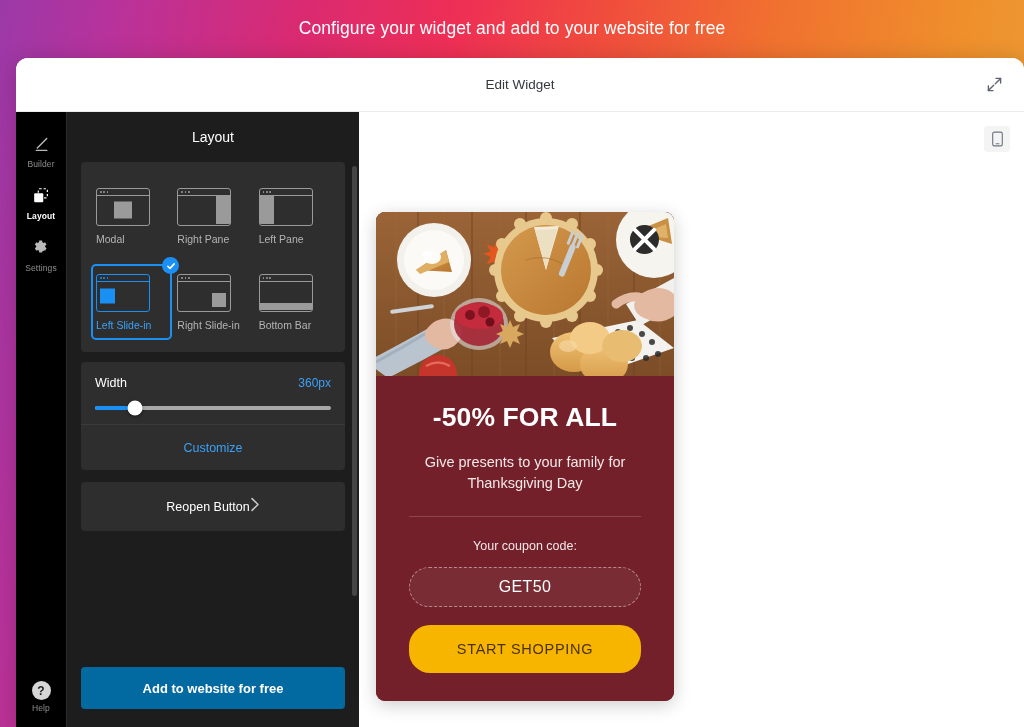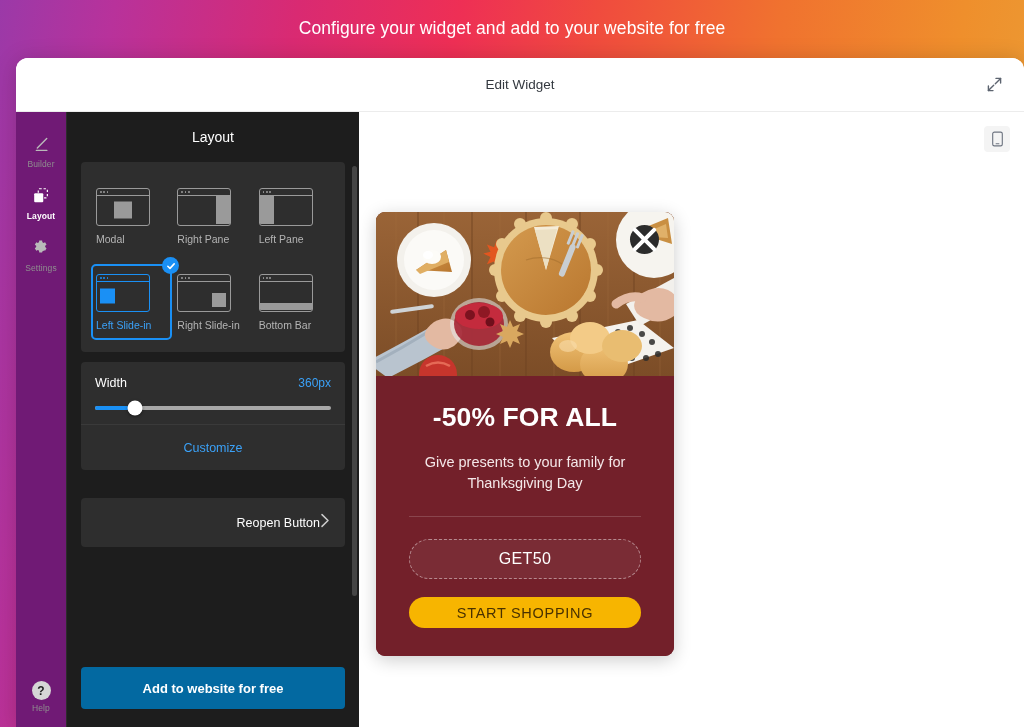--- a/index.html
+++ b/index.html
@@ -85,21 +85,21 @@
   .win-body {
     flex: 1;
     display: flex;
     min-height: 0;
   }
 
   
   .rail {
     width: 50px;
     min-width: 50px;
-    background: #701a75;
+    background: #000000;
     display: flex;
     flex-direction: column;
     align-items: center;
     padding-top: 12px;
     position: relative;
   }
   .rail-item {
     width: 50px;
     padding: 9px 0 7px;
     display: flex;
@@ -261,25 +261,25 @@
   .customize-row {
     border-top: 1px solid #3a3a3a;
     padding: 13px 0 14px;
     text-align: center;
     cursor: pointer;
   }
   .customize-link { color: #3ba1f7; font-size: 12.5px; }
 
   
   .reopen-card {
-    margin-top: 28px;
+    margin-top: 12px;
     padding: 15px 15px 15px;
     display: flex;
     align-items: center;
-    justify-content: flex-end;
+    justify-content: center;
     cursor: pointer;
   }
   .reopen-label { color: #ffffff; font-size: 12.5px; }
 
   
   .panel-footer { padding: 13px 14px 18px; }
   .cta {
     width: 100%;
     height: 42px;
     background: #0369a1;
@@ -382,21 +382,21 @@
     background: rgba(255,255,255,0.055);
     display: flex; align-items: center; justify-content: center;
     color: #ffffff;
     font-size: 16px;
     letter-spacing: 0.4px;
     cursor: pointer;
     margin-bottom: 18px;
   }
   .shop-btn {
     width: 100%;
-    height: 31px;
+    height: 48px;
     background: #f7b500;
     border: none;
     border-radius: 21px;
     color: #4a3200;
     font-size: 14.5px;
     letter-spacing: 0.7px;
     cursor: pointer;
   }
 </style>
 </head>
@@ -718,20 +718,21 @@
             <svg width="12" height="12" viewBox="0 0 12 12" stroke="#ffffff" stroke-width="1.7" stroke-linecap="round">
               <path d="M2 2 10 10M10 2 2 10"></path>
             </svg>
           </div>
         </div>
 
         <div class="popup-body">
           <div class="popup-headline">-50% FOR ALL</div>
           <div class="popup-sub">Give presents to your family for Thanksgiving Day</div>
           <div class="popup-divider"></div>
+          <div class="popup-coupon-label">Your coupon code:</div>
           <div class="coupon-box">GET50</div>
           <button class="shop-btn">START SHOPPING</button>
         </div>
       </div>
     </div>
 
   </div>
 </div>
 
 </body></html>

